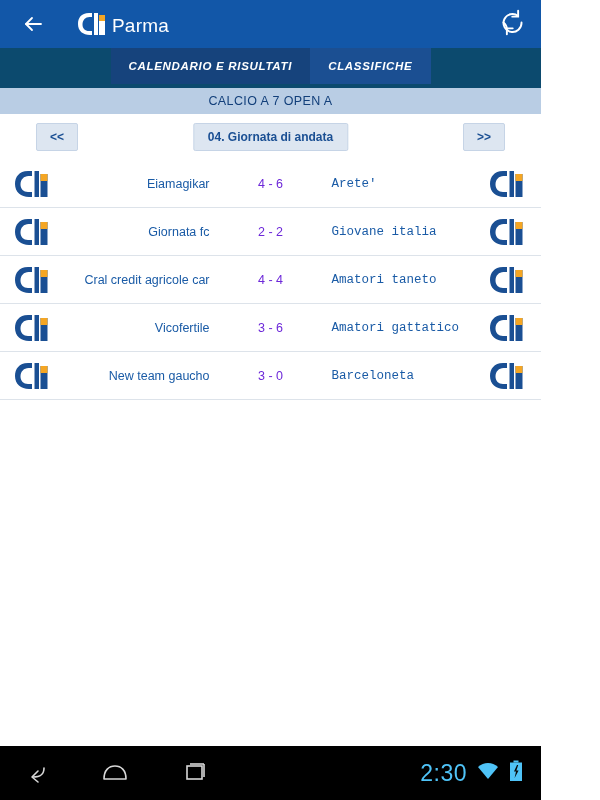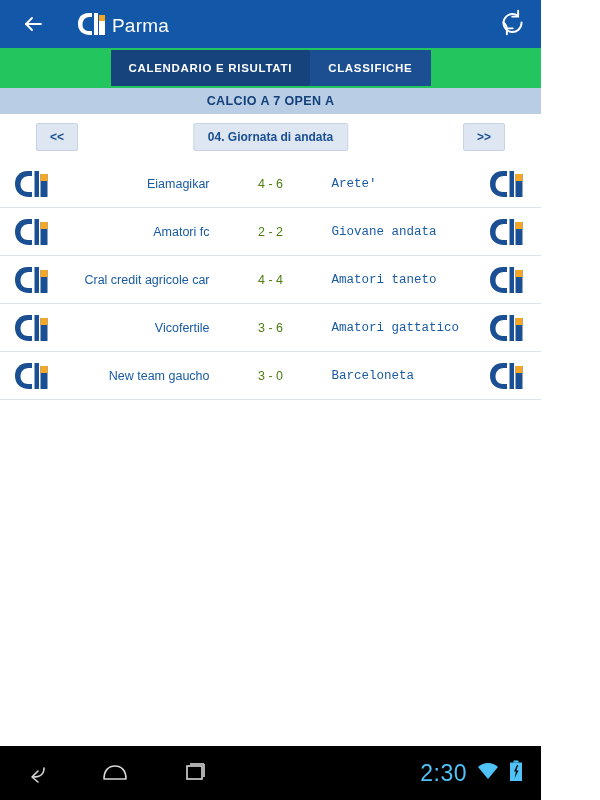--- a/index.html
+++ b/index.html
@@ -60,26 +60,27 @@
     transform: translateY(-50%);
     width: 30px;
     height: 30px;
     display: flex;
     align-items: center;
     justify-content: center;
   }
 
   
   .tabbar {
-    background: #22c55e;
+    background: #0c4a6e;
     height: 40px;
     display: flex;
-    align-items: center;
+    align-items: flex-start;
     justify-content: center;
     flex: 0 0 40px;
+    font-style: italic;
   }
   .tabstrip { display: flex; }
   .tab {
     height: 36px;
     display: flex;
     align-items: center;
     padding: 0 18px;
     color: #ffffff;
     font-size: 11.5px;
     letter-spacing: 0.7px;
@@ -90,21 +91,21 @@
 
   
   .category {
     background: #b9cde4;
     color: #123f7a;
     height: 26px;
     display: flex;
     align-items: center;
     justify-content: center;
     font-size: 12.5px;
-    font-weight: bold;
+    font-weight: normal;
     letter-spacing: 0.4px;
     flex: 0 0 26px;
   }
 
   
   .matchday {
     height: 46px;
     display: flex;
     align-items: center;
     padding: 0 36px;
@@ -157,21 +158,21 @@
   .team {
     flex: 1 1 0;
     color: #1a5ba6;
     font-size: 12.5px;
   }
   .team.home { text-align: right; padding-right: 22px; }
   .team.away { text-align: left; padding-left: 22px; font-family: Liberation Mono, monospace; }
   .score {
     flex: 0 0 78px;
     text-align: center;
-    color: #4d7c0f;
+    color: #6d28d9;
     font-size: 12.5px;
   }
 
   
   .navbar {
     flex: 0 0 54px;
     background: #000000;
     display: flex;
     align-items: center;
     padding: 0 18px;
@@ -282,23 +283,23 @@
 
     <div class="match-row">
       <span class="crest">
         <svg width="42" height="34" viewBox="0 0 42 34">
           <path d="M16 4 C7 4 3 10 3 17 C3 25 9 30 17 30 L20 30 L20 25 L16 25 C11.5 25 8.5 22 8.5 17.5 C8.5 12.5 12 9 16.5 9 L20 9 L20 4 Z" fill="#1a4f93"></path>
           <path d="M22.5 4 L27 4 L27 30 L22.5 30 Z" fill="#1a4f93"></path>
           <path d="M28.5 7 L35.5 7 L35.5 30 L28.5 30 Z" fill="#1a4f93"></path>
           <path d="M28.5 7 L35.5 7 L35.5 14 L28.5 14 Z" fill="#f5a623"></path>
         </svg>
       </span>
-      <span class="team home">Amatori fc</span>
+      <span class="team home">Giornata fc</span>
       <span class="score">2 - 2</span>
-      <span class="team away">Giovane andata</span>
+      <span class="team away">Giovane italia</span>
       <span class="crest">
         <svg width="42" height="34" viewBox="0 0 42 34">
           <path d="M16 4 C7 4 3 10 3 17 C3 25 9 30 17 30 L20 30 L20 25 L16 25 C11.5 25 8.5 22 8.5 17.5 C8.5 12.5 12 9 16.5 9 L20 9 L20 4 Z" fill="#1a4f93"></path>
           <path d="M22.5 4 L27 4 L27 30 L22.5 30 Z" fill="#1a4f93"></path>
           <path d="M28.5 7 L35.5 7 L35.5 30 L28.5 30 Z" fill="#1a4f93"></path>
           <path d="M28.5 7 L35.5 7 L35.5 14 L28.5 14 Z" fill="#f5a623"></path>
         </svg>
       </span>
     </div>
 

